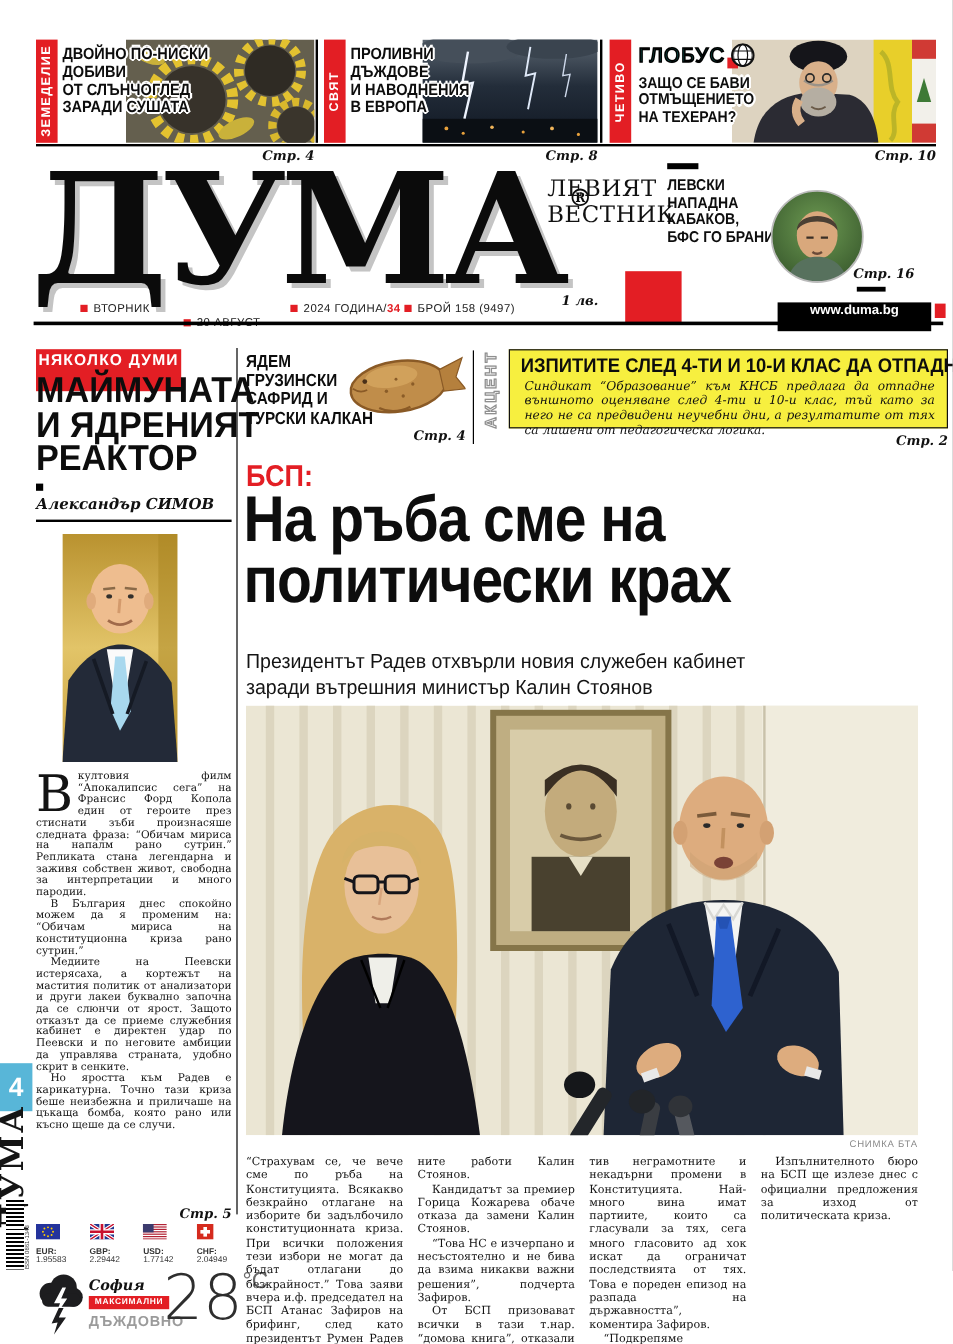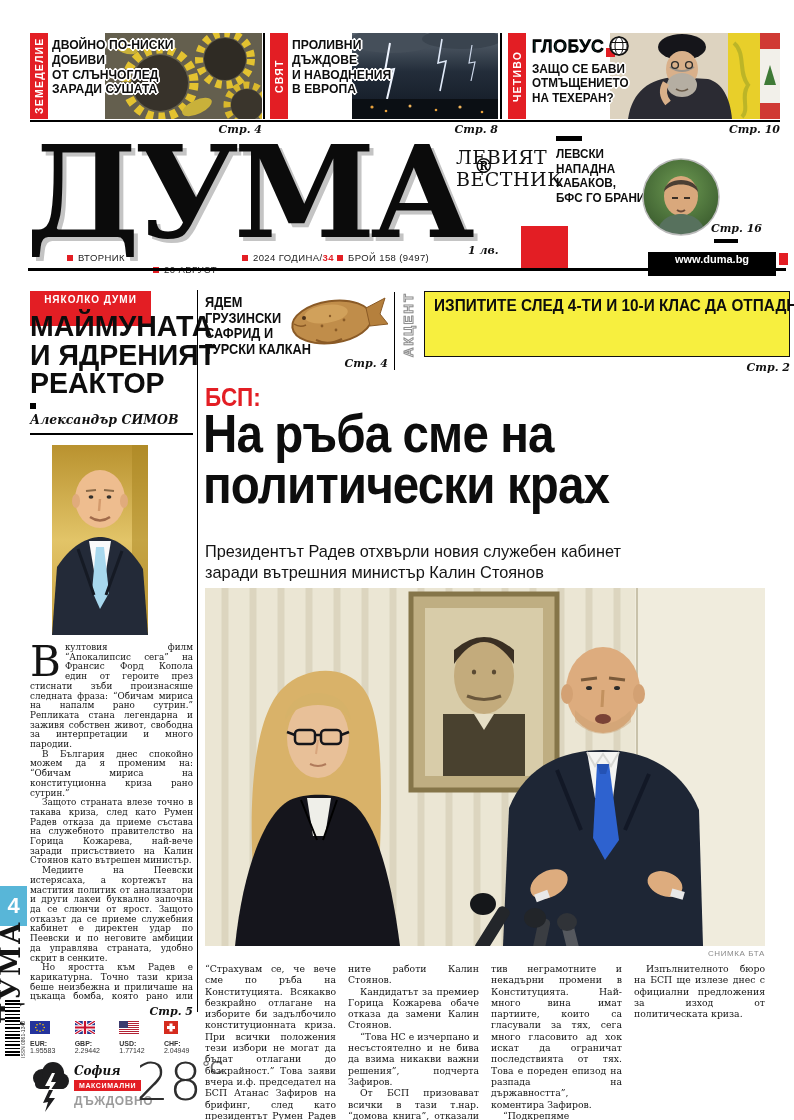--- a/index.html
+++ b/index.html
@@ -185,21 +185,21 @@
   </div>
   <div class="abs info-item" style="left:300px;top:252px">
     <span class="sq"></span><span>БРОЙ 158 (9497)</span>
   </div>
   <div class="abs" style="left:468px;top:244px;font-family:'DejaVu Serif',serif;font-style:italic;font-weight:bold;font-size:11px">1 лв.</div>
   <div class="abs" style="left:648px;top:252px;width:128px;height:24px;background:#000;color:#fff;font-weight:bold;font-size:11px;text-align:center;line-height:14px">www.duma.bg</div>
   <div class="abs" style="left:779px;top:253px;width:9px;height:12px;background:#e31e24"></div>
 
   <div class="abs" style="left:28px;top:268px;width:758px;height:3px;background:#000"></div>
 
-  <div class="abs" style="left:30px;top:291px;width:121px;height:35px;background:#e31e24;color:#fff;font-weight:bold;font-size:10px;letter-spacing:1px;text-align:center;line-height:17px">НЯКОЛКО ДУМИ</div>
+  <div class="abs" style="left:30px;top:291px;width:121px;height:35px;background:#e31e24;color:#fff;font-weight:bold;font-size:13px;letter-spacing:1px;text-align:center;line-height:17px">НЯКОЛКО ДУМИ</div>
   <div class="abs cnd pre" style="left:30px;top:312px;font-size:30px;line-height:28.5px;transform:scaleX(.95)">МАЙМУНАТА
 И ЯДРЕНИЯТ
 РЕАКТОР</div>
   <div class="abs" style="left:30px;top:403px;width:6px;height:6px;background:#000"></div>
   <div class="abs" style="left:30px;top:412px;font-family:'DejaVu Serif',serif;font-style:italic;font-weight:bold;font-size:12.5px">Александър СИМОВ</div>
   <div class="abs" style="left:30px;top:433px;width:163px;height:2px;background:#000"></div>
 
   <svg class="abs" style="left:52px;top:445px" width="96" height="190">
     <defs>
         <linearGradient id="gold" x1="0" y1="0" x2="0" y2="1">
@@ -220,21 +220,20 @@
     <path d="M38,72 Q48,79 58,72" stroke="#a06a4a" stroke-width="2.4" fill="none"></path>
     <path d="M0,190 L5,122 C22,96 40,92 48,92 C58,92 76,98 91,124 L96,190 Z" fill="#232a38"></path>
     <polygon points="37,96 59,96 53,132 43,132" fill="#fafafa"></polygon>
     <polygon points="44,102 52,102 57,148 48,164 40,146" fill="#a8d8ee"></polygon>
     <path d="M26,104 L42,150 M70,106 L54,150" stroke="#151a24" stroke-width="3"></path>
   </svg>
 
   <div class="abs serb" style="left:30px;top:643px;width:163px;height:360px;overflow:hidden;font-size:8.8px;line-height:9.7px">
     <p class="ni"><span class="dropcap">В</span><span>култовия филм “Апокалипсис сега” на Франсис Форд Копола един от героите през стиснати зъби произнасяше следната фраза: “Обичам мириса на напалм рано сутрин.” Репликата стана легендарна и заживя собствен живот, свободна за интерпретации и много пародии.</span></p>
     <p>В България днес спокойно можем да я променим на: “Обичам мириса на конституционна криза рано сутрин.”</p>
-    <p>Защото страната влезе точно в такава криза, след като Румен Радев отказа да приеме състава на служебното правителство на Горица Кожарева, най-вече заради присъствието на Калин Стоянов като вътрешен министър.</p>
     <p>Медиите на Пеевски истерясаха, а кортежът на мастития политик от анализатори и други лакеи буквално започна да се слюнчи от ярост. Защото отказът да се приеме служебния кабинет е директен удар по Пеевски и по неговите амбиции да управлява страната, удобно скрит в сенките.</p>
     <p>Но яростта към Радев е карикатурна. Точно тази криза беше неизбежна и приличаше на цъкаща бомба, която рано или късно щеше да се случи.</p>
 
   </div>
   <div class="abs pref" style="left:120px;top:1005px;width:73px">Стр. 5</div>
 
   <div class="abs" style="left:30px;top:1020px;width:166px;display:flex;justify-content:space-between">
     <div style="width:38px">
       <svg width="20" height="13" viewBox="0 0 20 13">
         <rect width="20" height="13" fill="#24339c"></rect>
@@ -329,20 +328,21 @@
       <circle cx="50" cy="38" r="1.4" fill="#8a5c28"></circle>
     <circle cx="58" cy="28" r="1.4" fill="#8a5c28"></circle>
       <circle cx="44" cy="24" r="1.2" fill="#8a5c28"></circle>
     <path d="M30,48 Q42,54 56,47" stroke="#8a5a26" stroke-width="2" fill="none"></path>
   </svg>
   <div class="abs pref" style="left:318px;top:357px;width:70px">Стр. 4</div>
 
   <div class="abs vlab2" style="left:398px;top:293px;width:22px;height:64px;line-height:22px">АКЦЕНТ</div>
   <div class="abs" style="left:424px;top:291px;width:366px;height:66px;background:#f7ef3f;border:1.5px solid #111;box-sizing:border-box">
     <div class="cnd" style="margin:4px 0 0 9px;font-size:16.5px;transform:scaleX(.93);white-space:nowrap">ИЗПИТИТЕ СЛЕД 4-ТИ И 10-И КЛАС ДА ОТПАДНАТ</div>
+    <div style="margin:2px 10px 0 12px;font-family:'DejaVu Serif',serif;font-style:italic;font-size:10.2px;line-height:12.2px;text-align:justify">Синдикат “Образование” към КНСБ предлага да отпадне външното оценяване след 4-ти и 10-и клас, тъй като за него не са предвидени неучебни дни, а резултатите от тях са лишени от педагогическа логика.</div>
   </div>
   <div class="abs pref" style="left:724px;top:361px;width:66px">Стр. 2</div>
 
   <div class="abs cnd" style="left:205px;top:383px;font-size:25px;color:#e31e24;transform:scaleX(.9)">БСП:</div>
   <div class="abs cnd pre" style="left:203px;top:408px;font-size:54px;line-height:51px;letter-spacing:-1px;transform:scaleX(.88)">На ръба сме на
 политически крах</div>
   <div class="abs pre" style="left:205px;top:542px;font-size:17px;line-height:20.5px;transform:scaleX(.96);transform-origin:0 0;color:#141414">Президентът Радев отхвърли новия служебен кабинет
 заради вътрешния министър Калин Стоянов</div>
 
   <svg class="abs" style="left:205px;top:588px" width="560" height="358">

